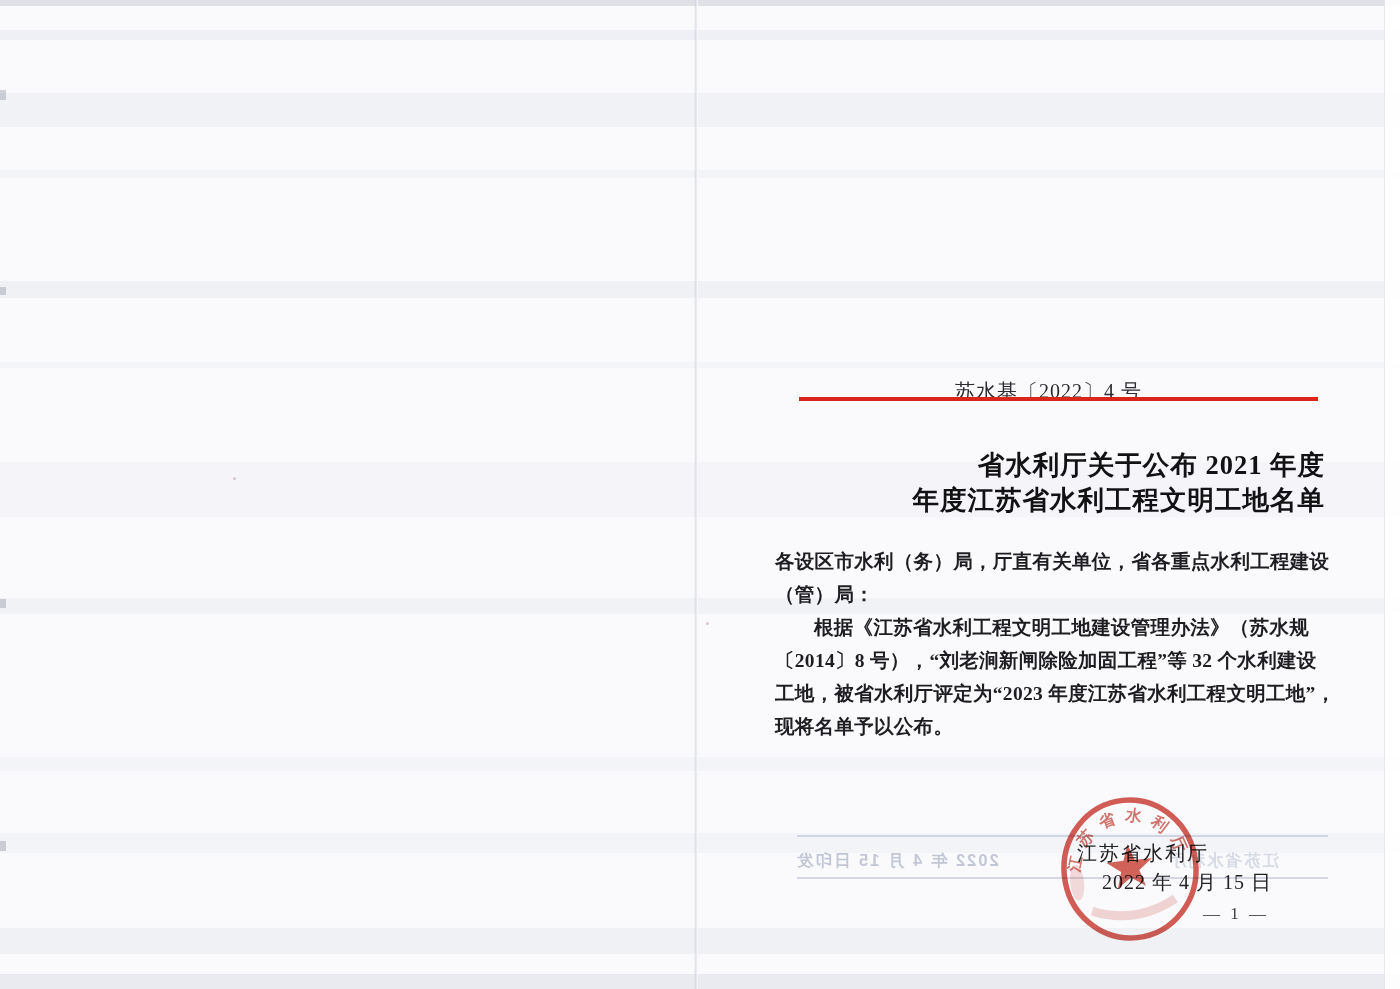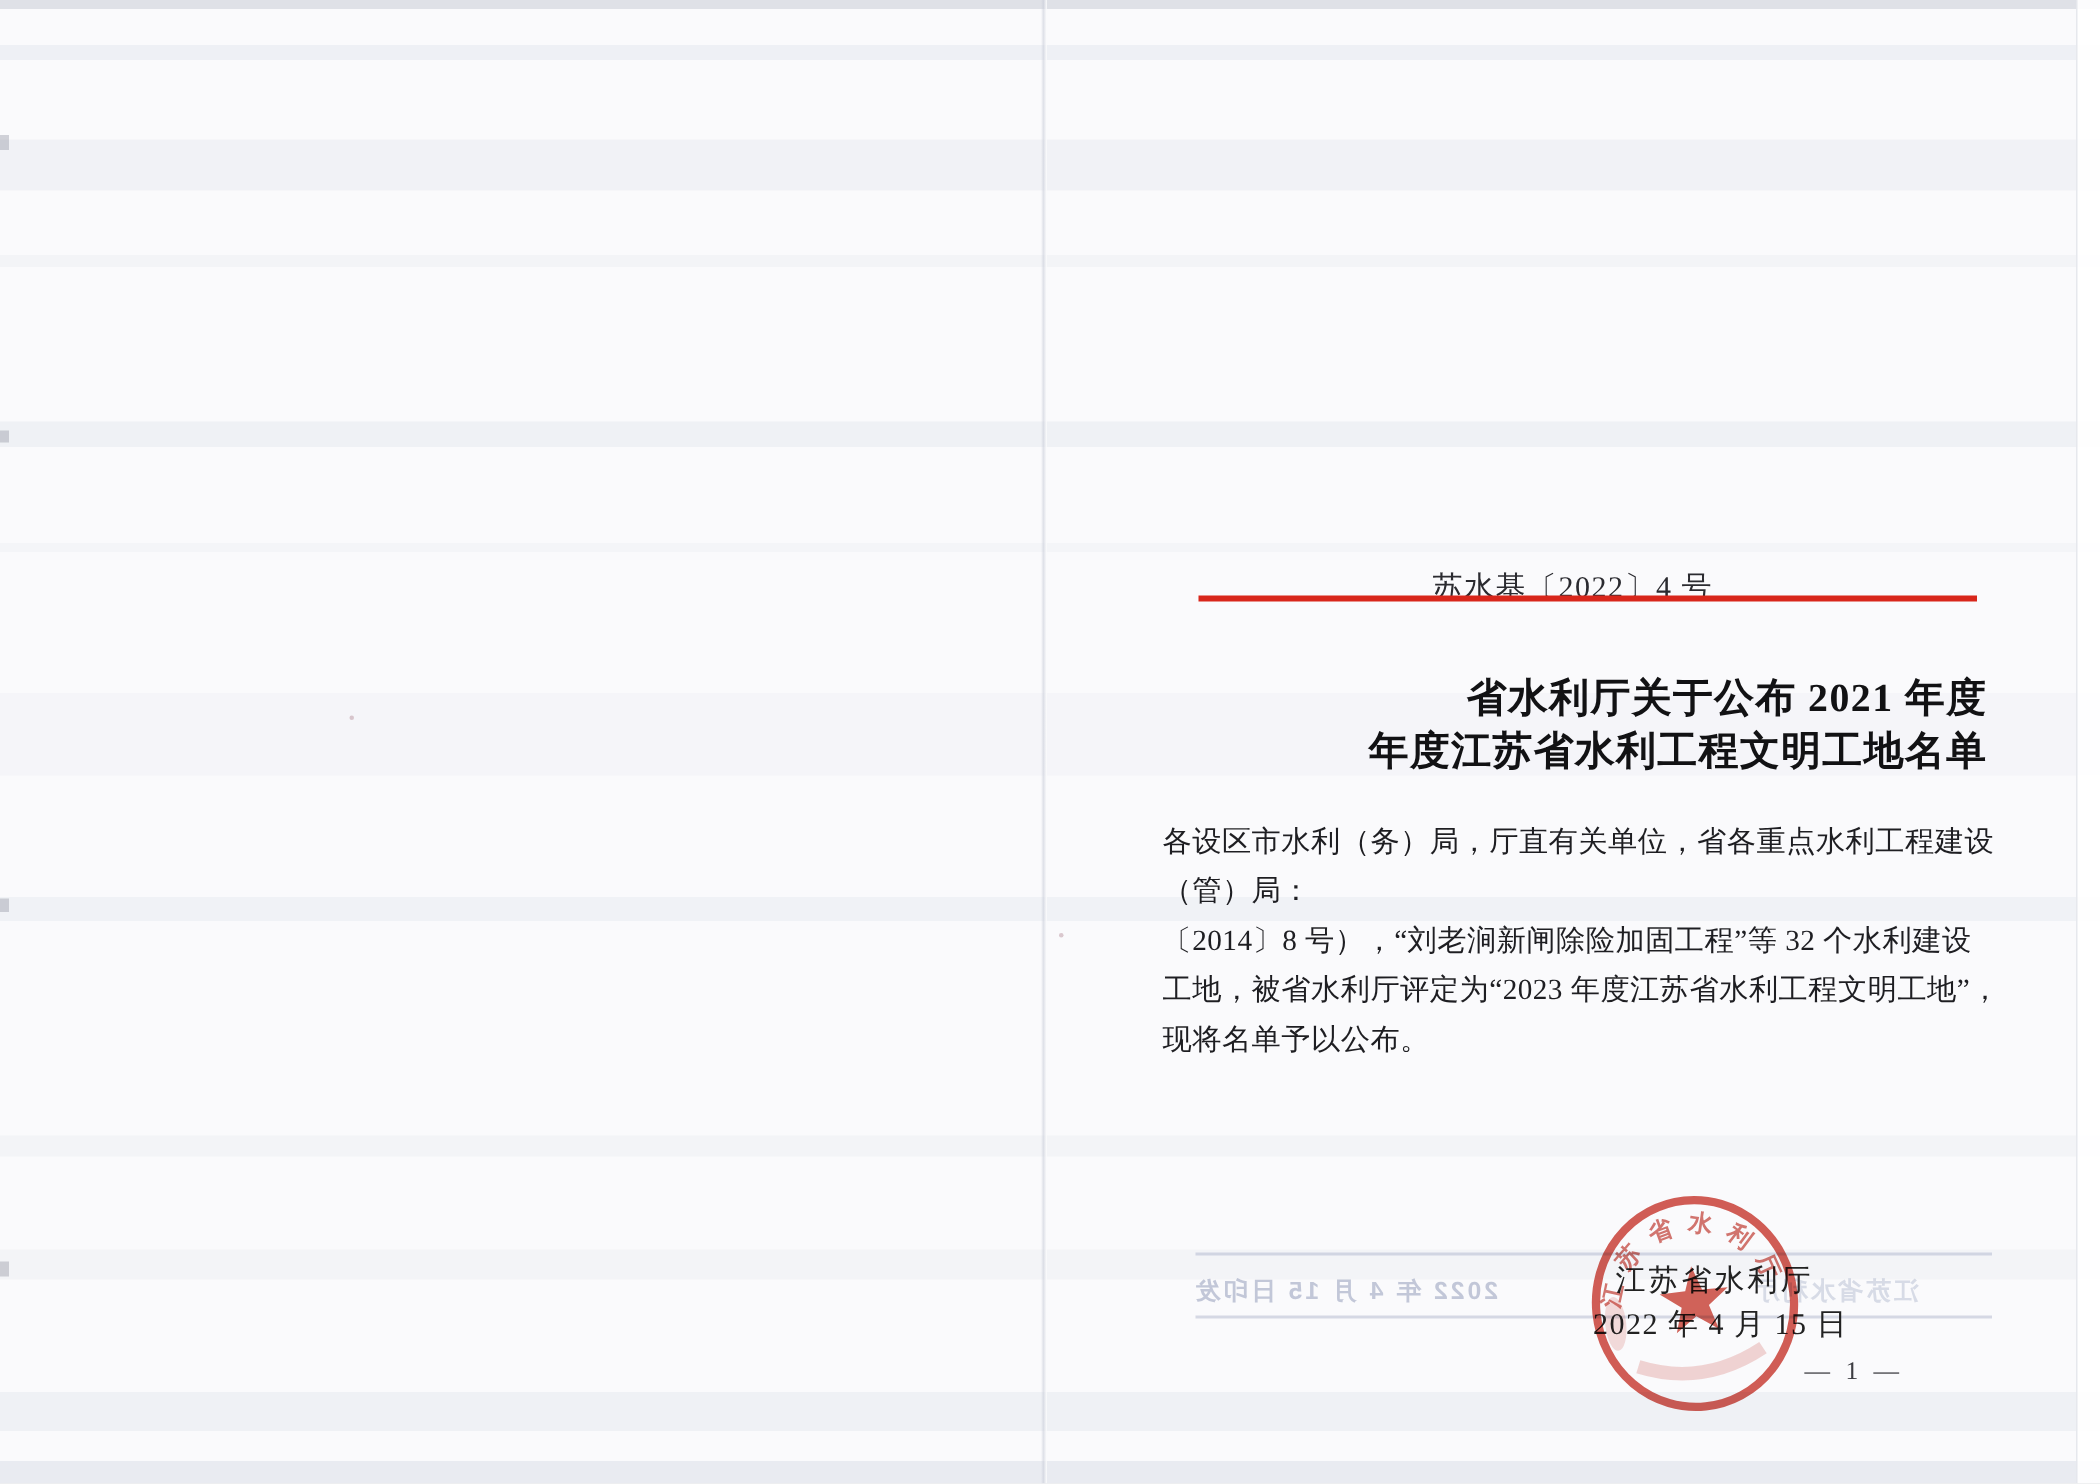--- a/index.html
+++ b/index.html
@@ -29,24 +29,24 @@
   .doc-number{
     top:378px;left:955px;white-space:nowrap;
     font-size:20px;letter-spacing:1px;color:#2b2b30;
   }
   .red-rule{top:397px;left:799px;width:519px;height:4px;background:#d8261b;z-index:3;}
   .notice-title{
     top:448px;left:765px;width:560px;text-align:right;
     font-size:26.5px;font-weight:700;color:#121214;letter-spacing:1px;line-height:35px;
   }
   .body-block{top:545px;left:775px;width:545px;font-size:19.5px;line-height:33px;color:#1e1e22;letter-spacing:0.3px;}
-  .body-line{white-space:nowrap;}
+  .body-line{white-space:nowrap;font-weight:bold;}
   .indent{text-indent:39px;}
   .signature{top:840px;left:1077px;font-size:20px;letter-spacing:2px;color:#222;white-space:nowrap;}
-  .sign-date{top:869px;left:1062px;font-size:20px;letter-spacing:1px;color:#222;white-space:nowrap;}
+  .sign-date{top:869px;left:1102px;font-size:20px;letter-spacing:1px;color:#222;white-space:nowrap;}
   .page-number{top:904px;left:1203px;font-size:17px;letter-spacing:3px;color:#3d3d42;white-space:nowrap;}
   .seal{top:794px;left:1055px;width:150px;height:150px;mix-blend-mode:multiply;opacity:0.92;z-index:4;transform:rotate(-6deg);}
   
   .ghost-line{position:absolute;left:797px;width:531px;height:2px;background:rgba(168,176,199,0.45);z-index:2;}
   .ghost-text{
     position:absolute;z-index:2;white-space:nowrap;
     font-family:"Liberation Sans","DejaVu Sans",sans-serif;font-weight:700;
     color:rgba(147,157,186,0.55);transform:scaleX(-1);
     font-size:16.5px;letter-spacing:2px;
   }
@@ -90,20 +90,21 @@
   <div class="content red-rule"></div>
 
   <div class="content notice-title">
     <div>省水利厅关于公布 2021 年度</div>
     <div>年度江苏省水利工程文明工地名单</div>
   </div>
 
   <div class="content body-block">
     <div class="body-line">各设区市水利（务）局，厅直有关单位，省各重点水利工程建设</div>
     <div class="body-line">（管）局：</div>
+    <div class="body-line indent">根据《江苏省水利工程文明工地建设管理办法》（苏水规</div>
     <div class="body-line">〔2014〕8 号），“刘老涧新闸除险加固工程”等 32 个水利建设</div>
     <div class="body-line">工地，被省水利厅评定为“2023 年度江苏省水利工程文明工地”，</div>
     <div class="body-line">现将名单予以公布。</div>
   </div>
 
   <div class="content signature">江苏省水利厅</div>
   <div class="content sign-date">2022 年 4 月 15 日</div>
   <div class="content page-number">— 1 —</div>
 
   <svg class="content seal" viewBox="-75 -75 150 150">

